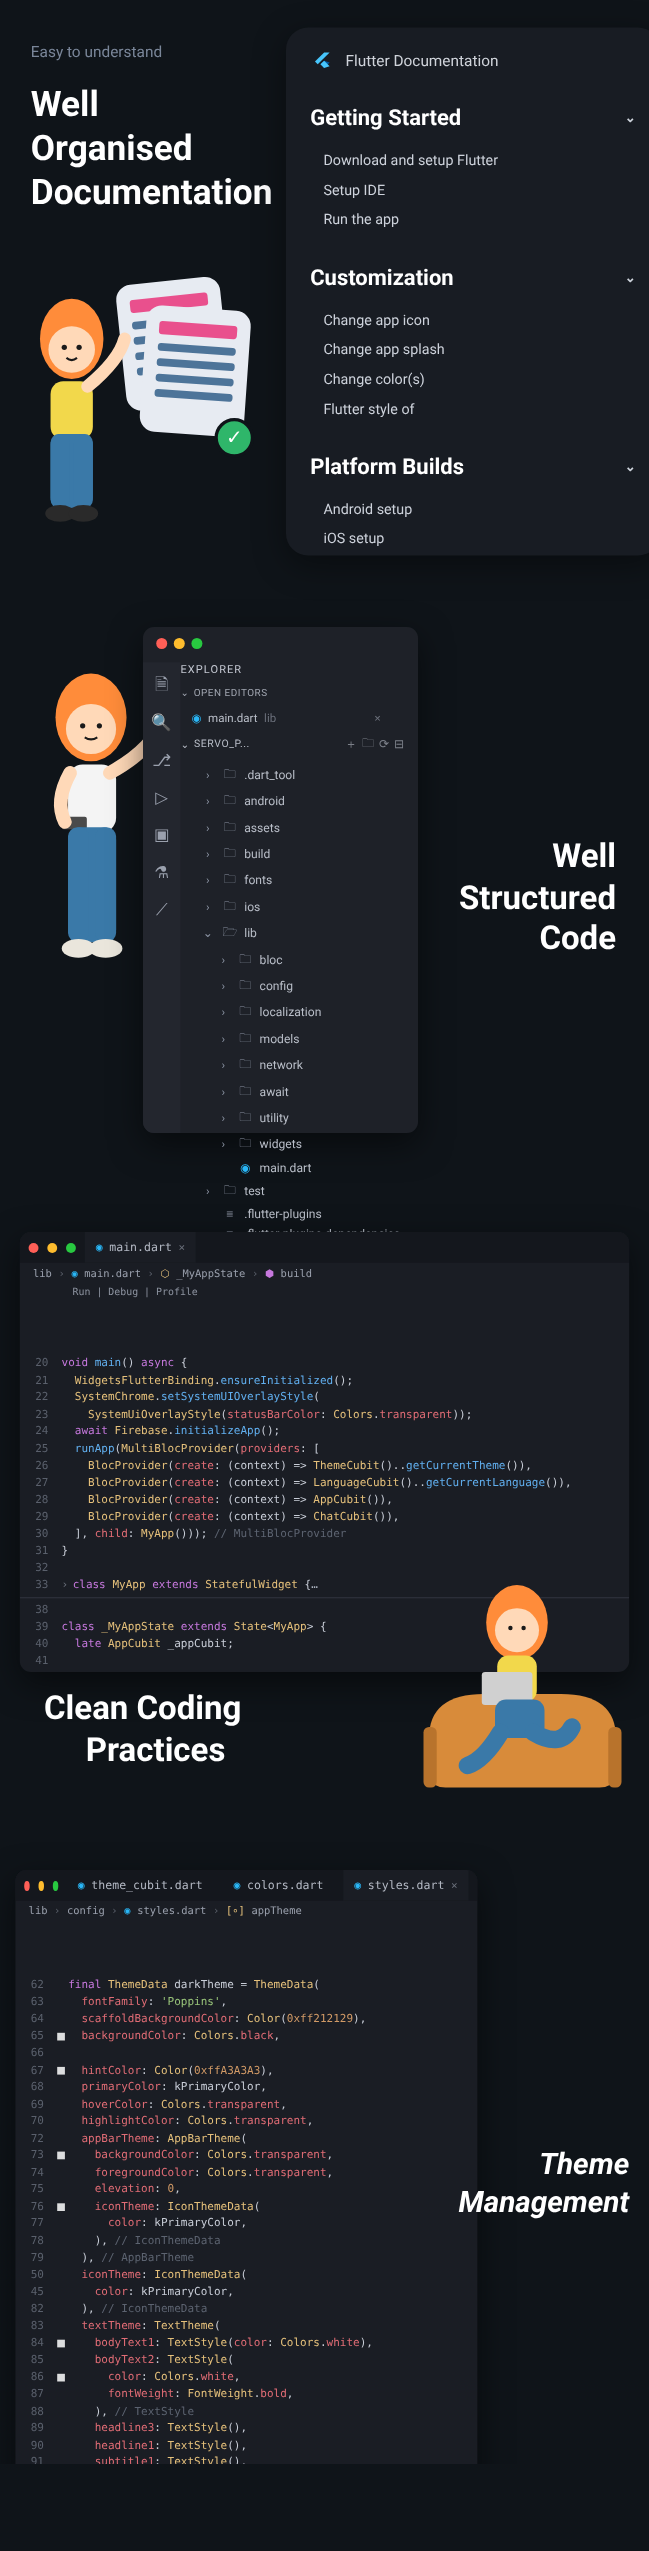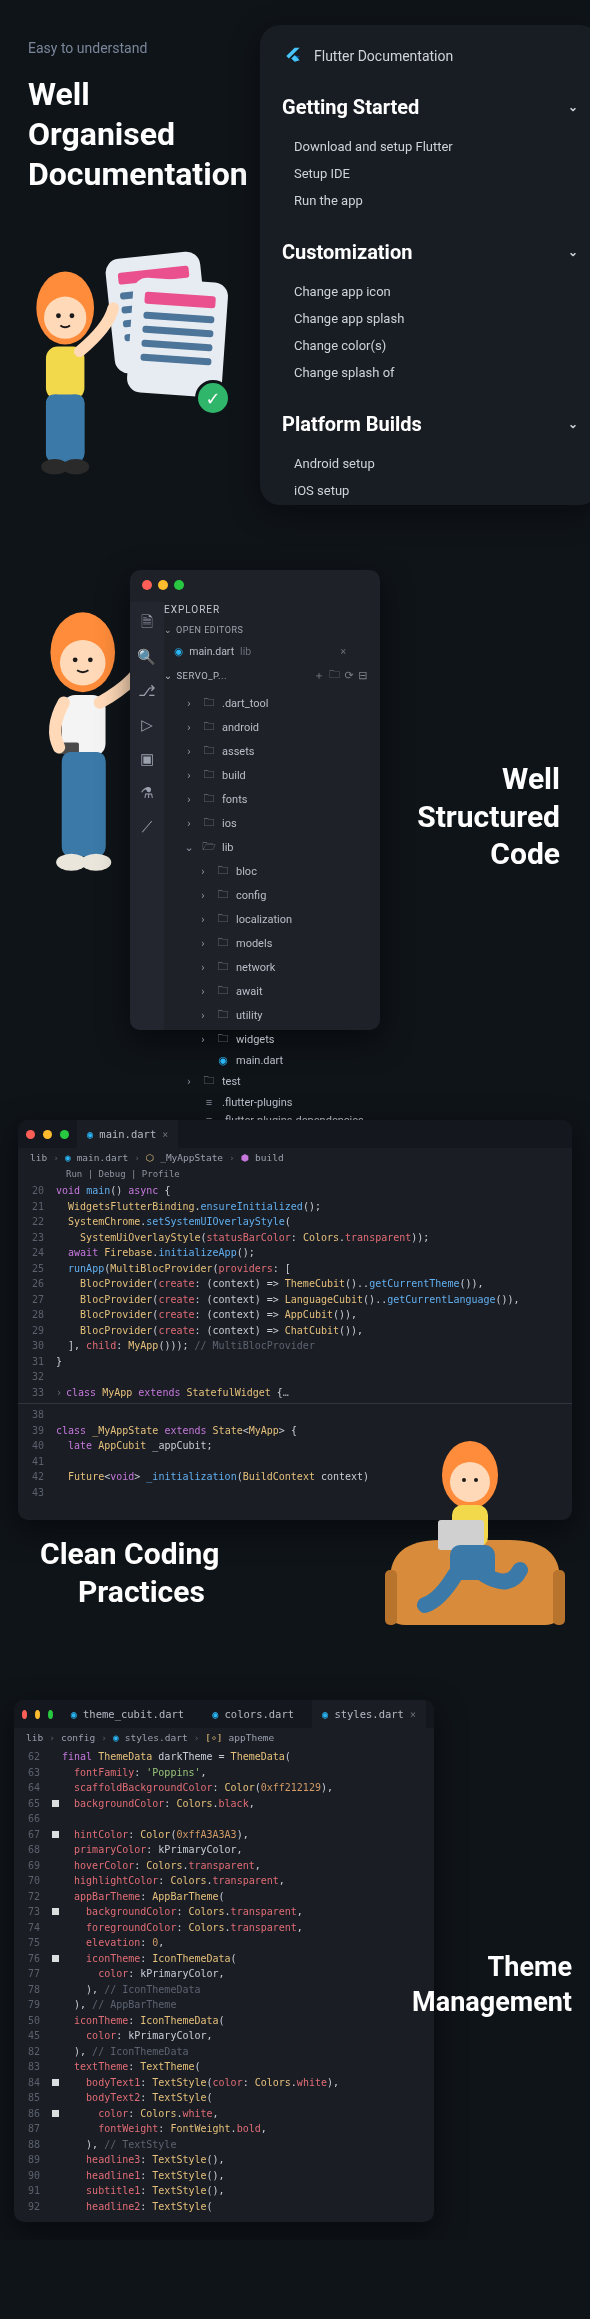--- a/index.html
+++ b/index.html
@@ -81,38 +81,38 @@
     font-size: 10px; color:#c8cdd7;
   }
   .tabbar { background:#14171d; display:flex; align-items:center; height:28px; padding:0 8px; gap:8px;}
   .tabbar .dot{width:9px;height:9px}
   .tabbar .tabi { display:flex; align-items:center; gap:6px; padding:0 10px; height:100%; font-size:10.5px; color:#b4b9c4;}
   .tabbar .tabi.active{ background:#1a1d24; }
   .tabbar .tabi .x{color:#6a6f7a; font-size:10px;}
   .crumb { padding:4px 12px; font-size:9.5px; color:#9aa0ad; display:flex; gap:6px; align-items:center; flex-wrap:wrap;}
   .crumb .sep{color:#5a5f6a;}
   .runbar { padding: 2px 48px; font-size:9px; color:#8d93a0;}
-  .codebody { padding: 2px 0 8px; }
+  .codebody { padding: 2px 0 8px; margin-top: 48px; }
   .codeline { display:flex; white-space:pre; padding: 0 0 0 8px; line-height:1.55;}
   .ln { width:30px; text-align:right; color:#5a606c; padding-right:12px; flex-shrink:0;}
   .gut { width:10px; flex-shrink:0; display:flex; align-items:center;}
   .gut .sq{width:7px;height:7px;background:#fff;opacity:.85;}
   .code { flex:1; overflow:hidden; }
   .kw{color:#c678dd}.fn{color:#61afef}.cls{color:#e5c07b}.str{color:#98c379}.prop{color:#e06c75}
   .num{color:#d19a66}.cm{color:#5c6370}.pn{color:#abb2bf}.id{color:#e06c75}
   .s3 .headline{ position:absolute; left:40px; bottom:50px; font-size:30px; font-weight:700; line-height:1.25;}
   .s3 .headline span{display:block;}
   .s3 .char{ position:absolute; right:10px; bottom:30px; width:220px; height:210px; }
   .s3 .ide2{ height:400px; }
   .s3 .ide2 .codebody{position:relative;}
   .sep-line{height:1px;background:#30343d;margin:3px 0;}
   
   .s4 { height: 580px; padding-top:40px; }
   .s4 .ide3 { margin:0 10px 0 14px; max-width:420px;}
-  .s4 .headline{ position:absolute; right:18px; top:290px; font-size:27px; font-weight:700; text-align:right; line-height:1.3;}
+  .s4 .headline{ position:absolute; right:18px; top:290px; font-size:27px; font-weight:700; text-align:right; line-height:1.3;font-style:italic;}
   .s4 .headline span{display:block;}
   
   .char svg{width:100%;height:100%;}
 </style>
 </head>
 <body>
 
 <div class="section s1">
   <div class="subtitle">Easy to understand</div>
   <div class="headline">
@@ -176,21 +176,21 @@
           <li>Run the app</li>
         </ul>
         <div class="doc-section-title">
           <span>Customization</span>
           <span class="chev">⌄</span>
         </div>
         <ul class="doc-list">
           <li>Change app icon</li>
           <li>Change app splash</li>
           <li>Change color(s)</li>
-          <li>Change splash of</li>
+          <li>Flutter style of</li>
         </ul>
         <div class="doc-section-title">
           <span>Platform Builds</span>
           <span class="chev">⌄</span>
         </div>
         <ul class="doc-list">
           <li>Android setup</li>
           <li>iOS setup</li>
         </ul>
       </div>

